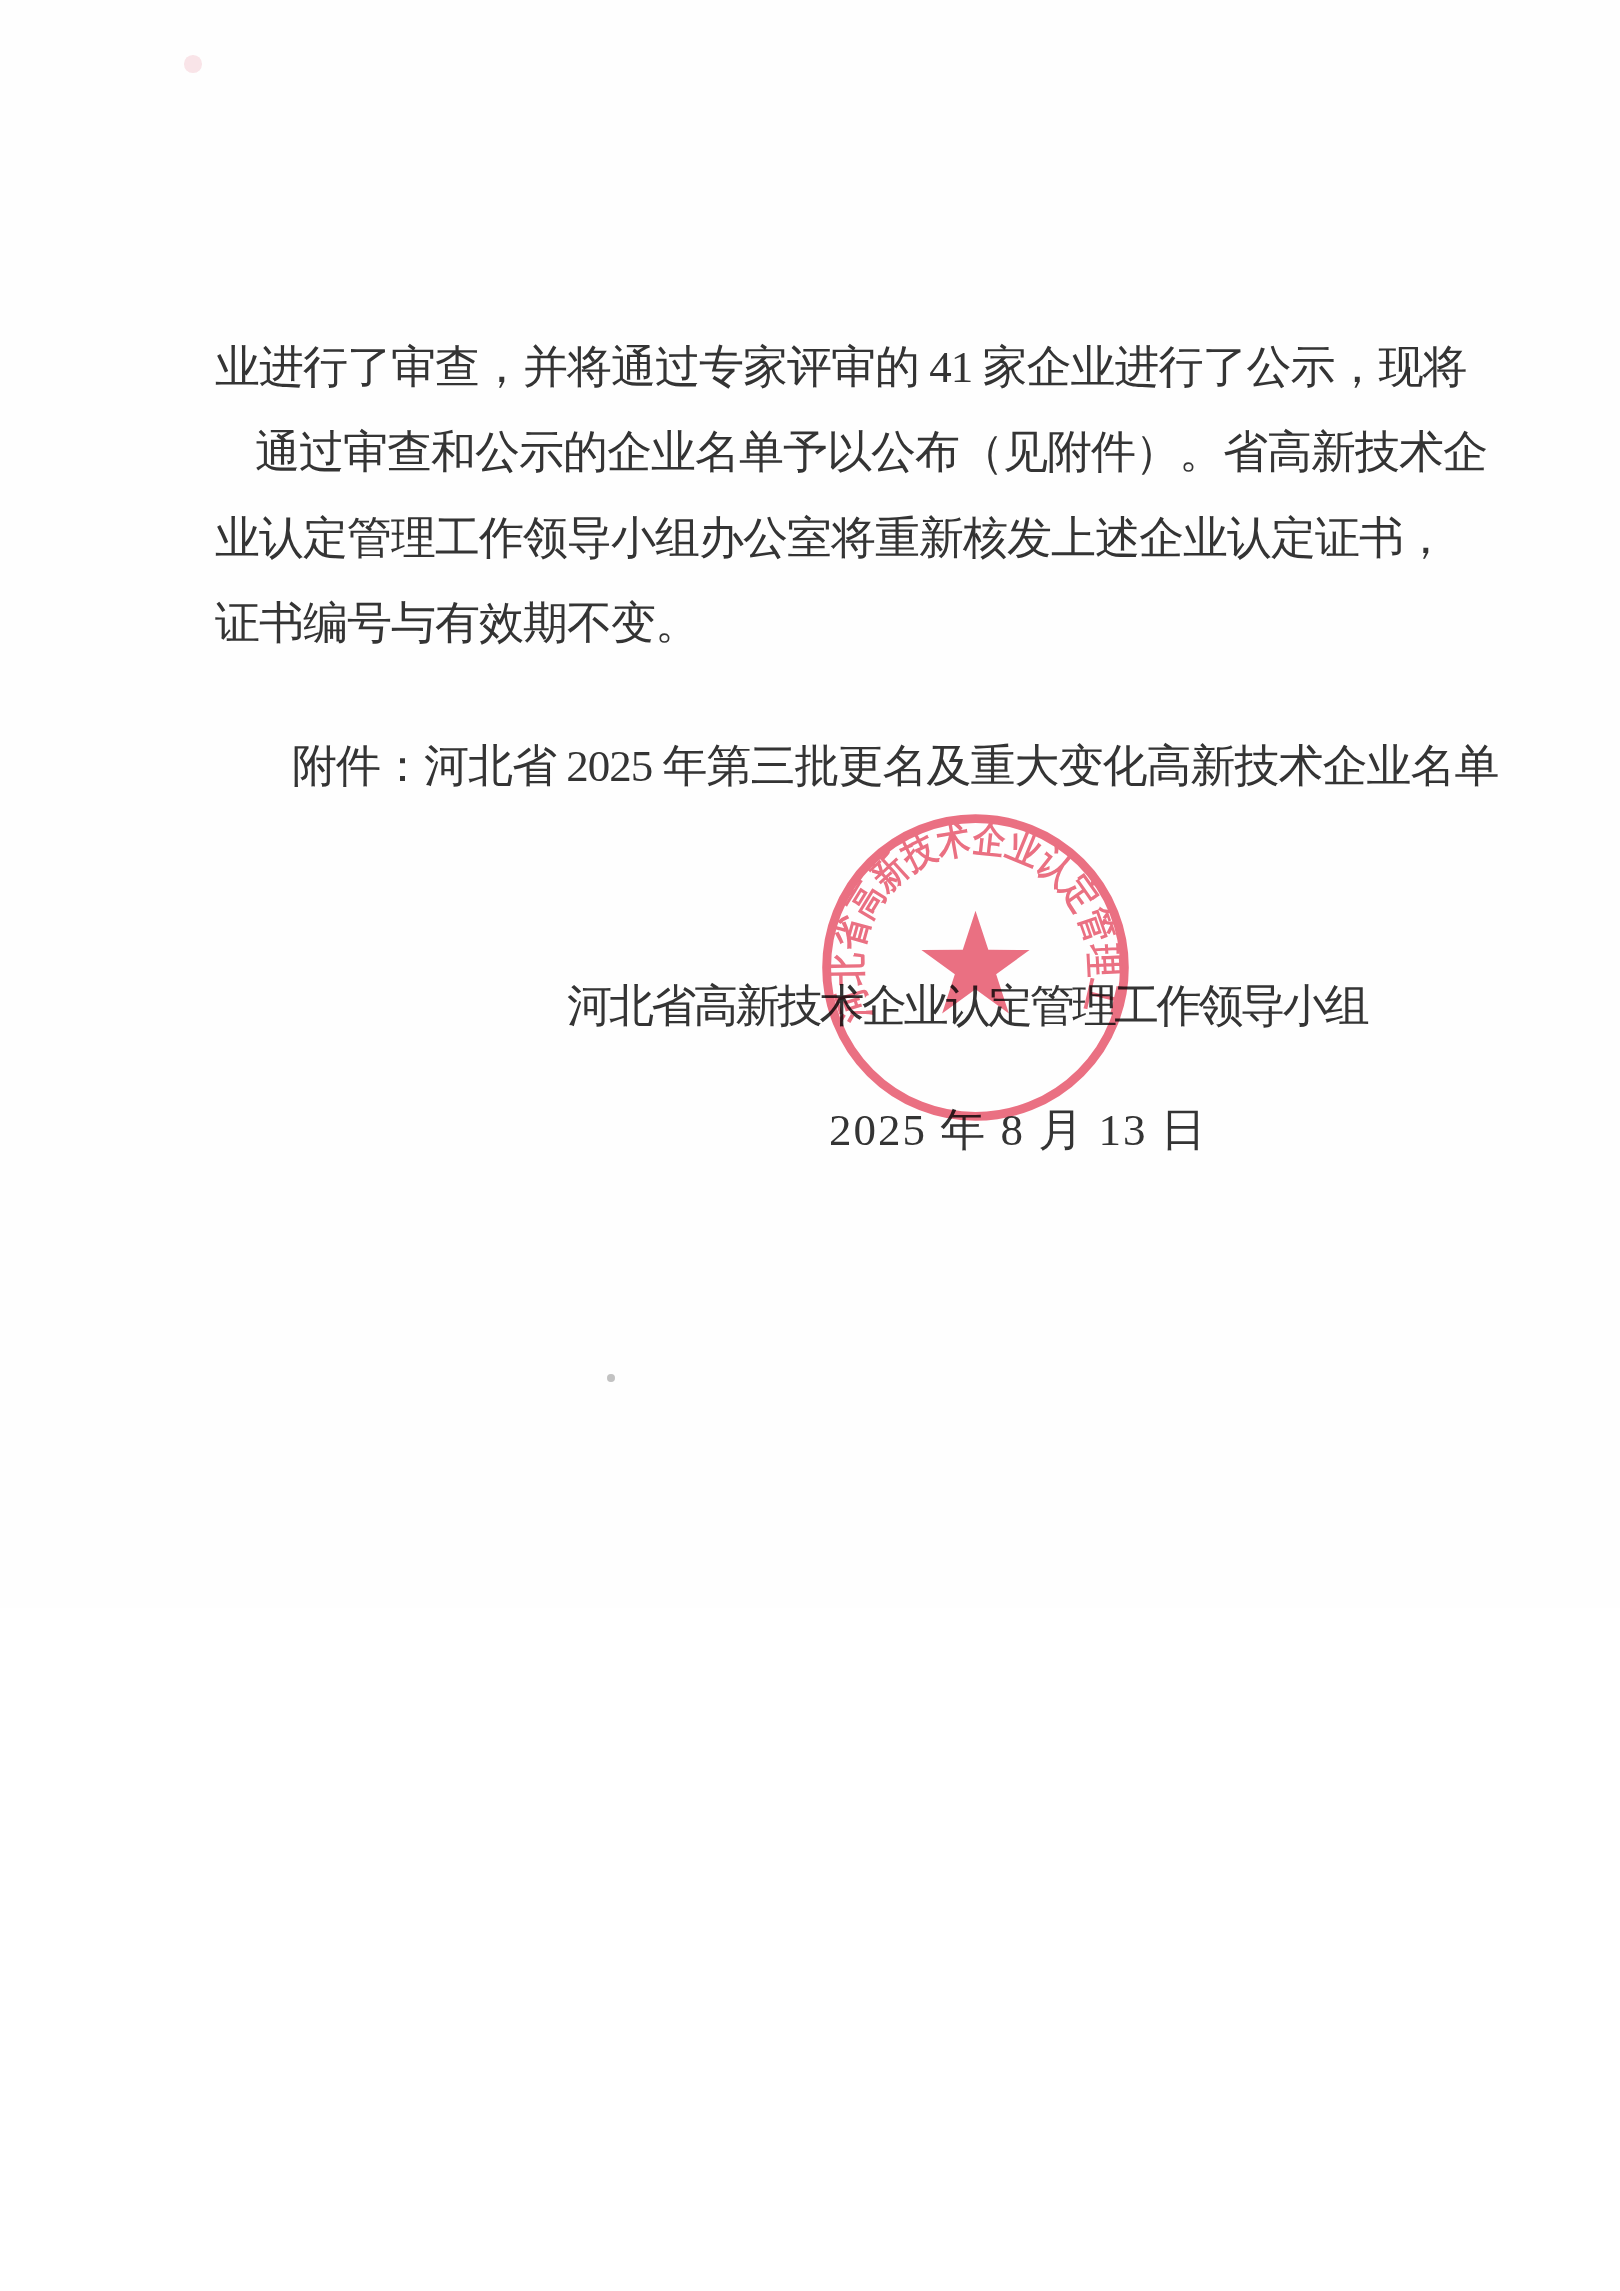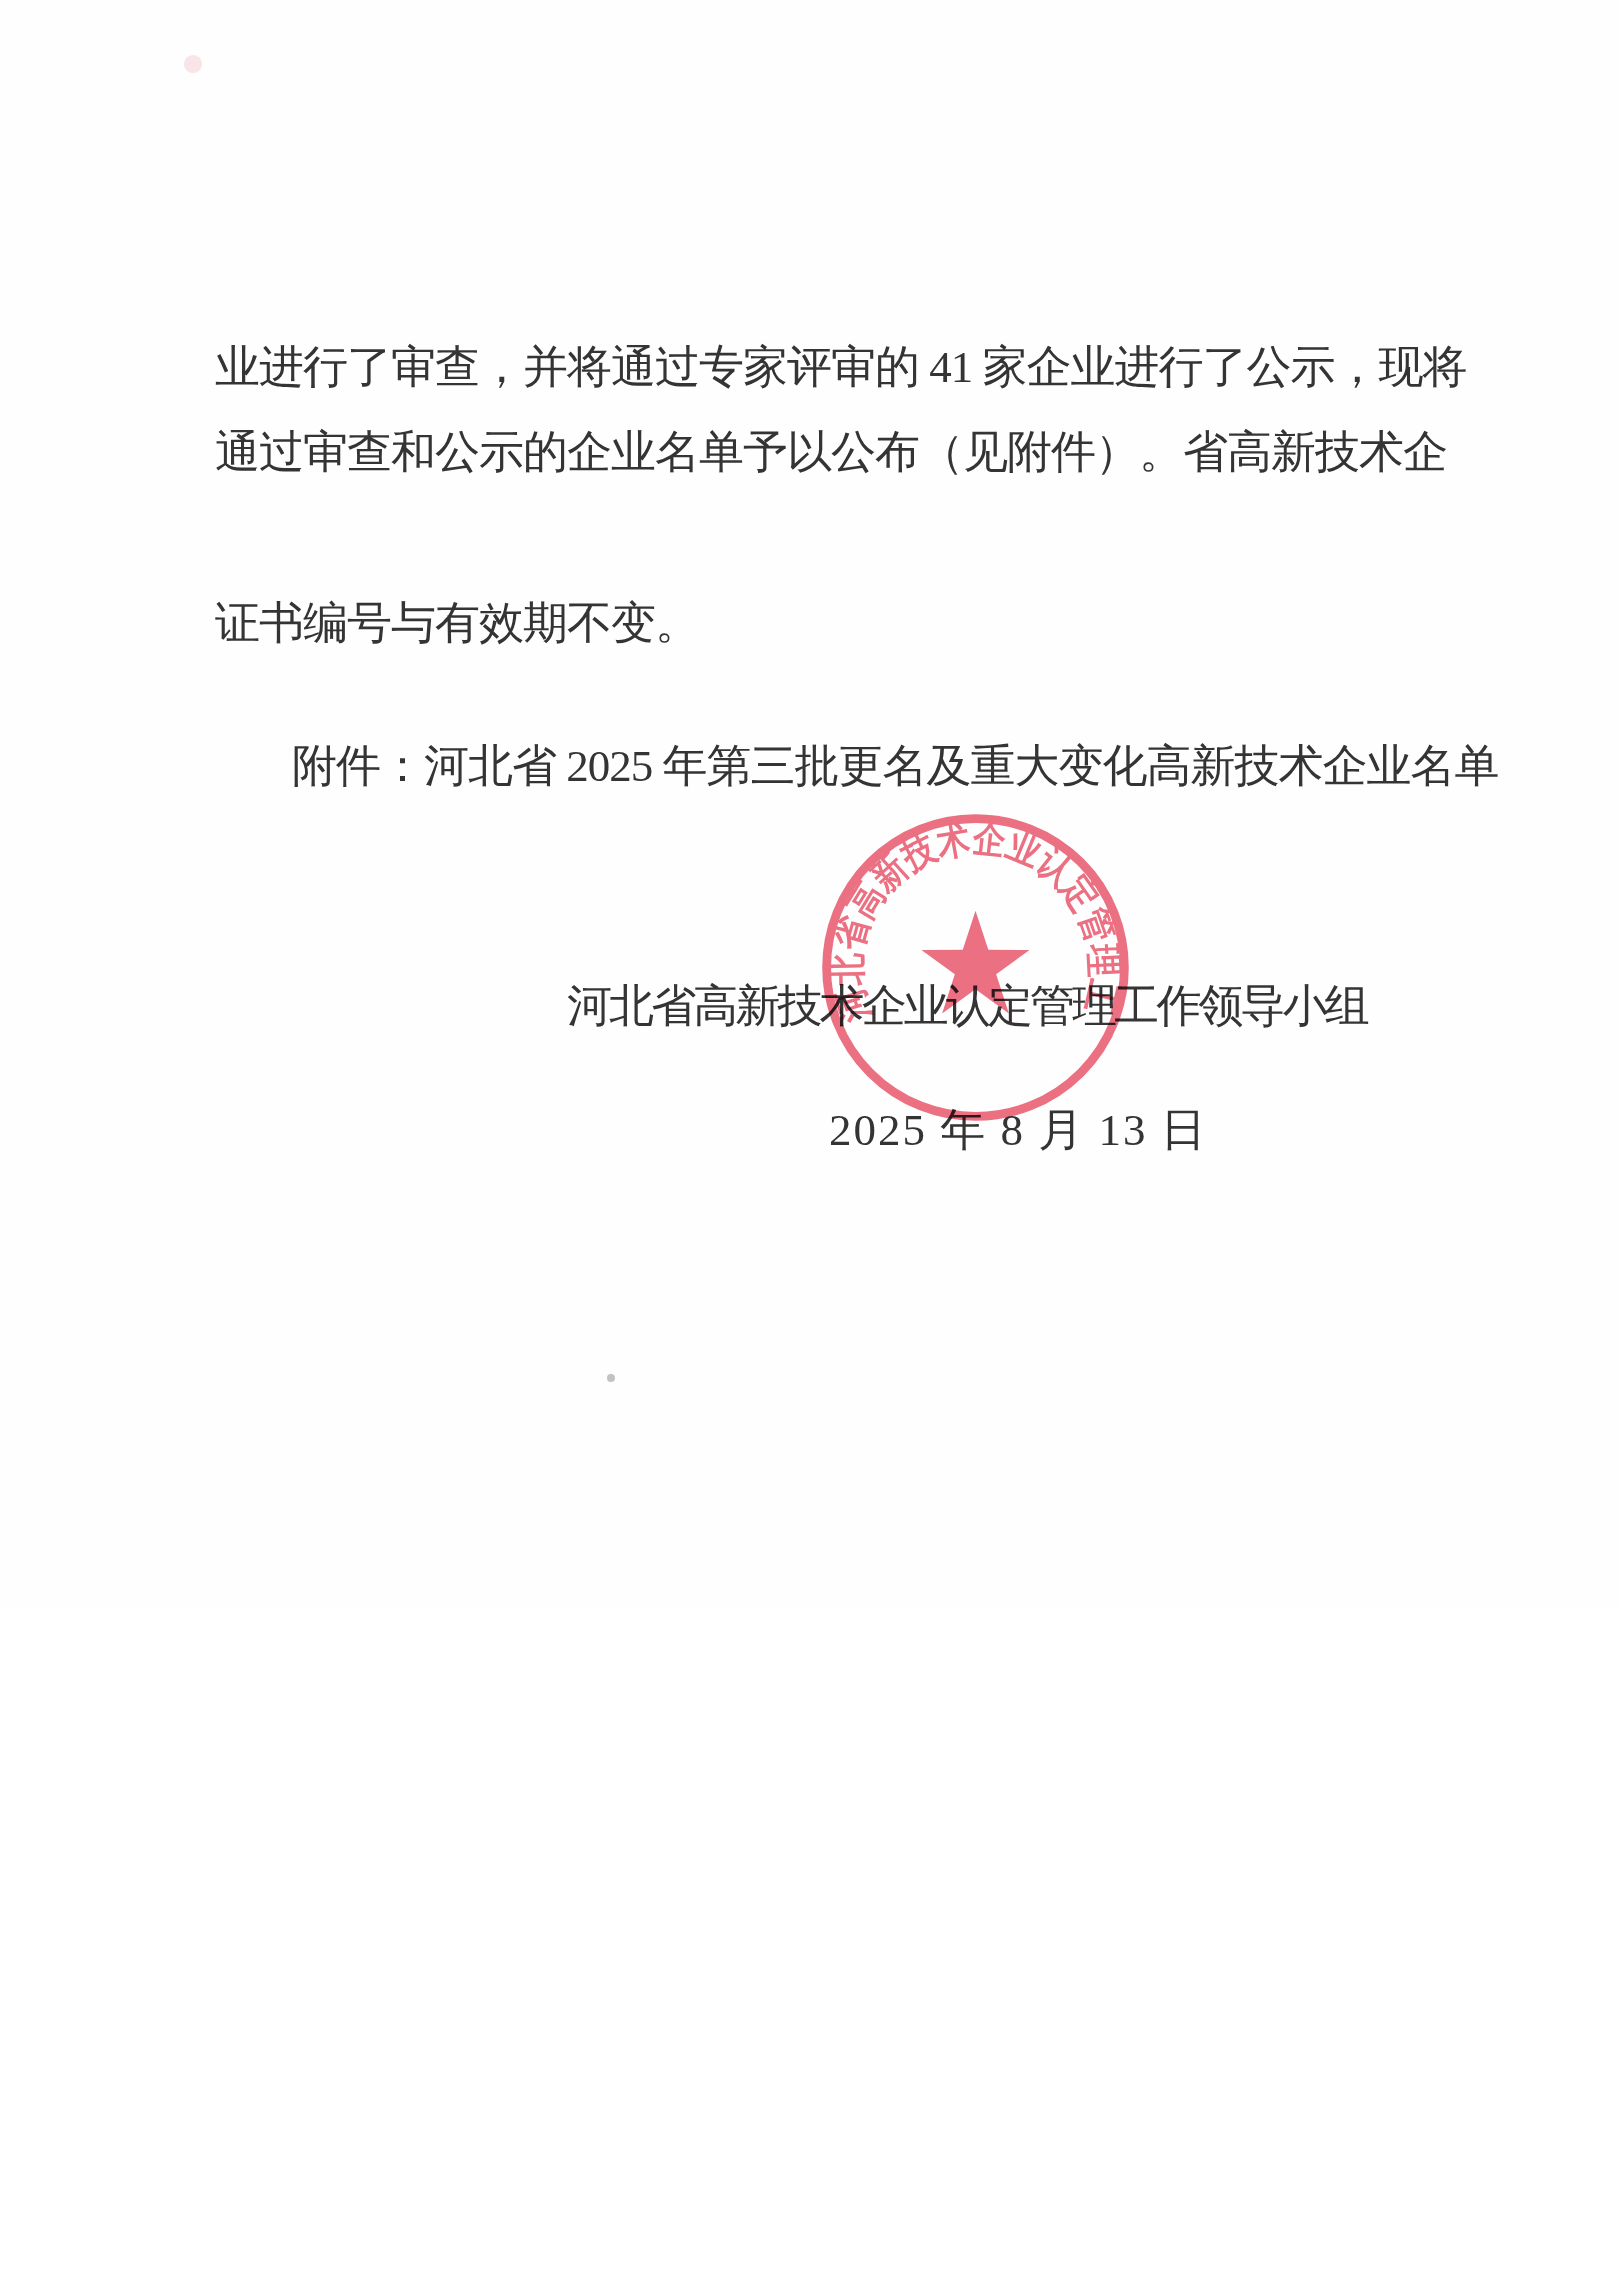--- a/index.html
+++ b/index.html
@@ -16,21 +16,21 @@
   .txt{
     position:absolute;
     white-space:nowrap;
     font-size:45px;
     line-height:51px;
     letter-spacing:-1px;
     color:#343434;
   }
   .body-line{left:215px;}
   .line-1{top:342px;}
-  .line-2{top:427px;}
+  .line-2{top:427px;margin-left:40px;}
   .line-3{top:513px;}
   .line-4{top:598px;}
   .attachment-line{left:292px;top:741px;text-align:center;}
   .signature-line{left:567px;top:981px;letter-spacing:-2.9px;}
   .date-line{left:814px;top:1105px;letter-spacing:2px;margin-left:15px;}
   .page-number{
     left:206px;top:2068px;
     font-size:35px;
     letter-spacing:9.8px;
     color:#3f3f3f;
@@ -55,20 +55,21 @@
 </style>
 </head>
 <body>
 
 <div class="page">
 
   <div class="speck speck-1"></div>
 
   <div class="txt body-line line-1">业进行了审查，并将通过专家评审的 41 家企业进行了公示，现将</div>
   <div class="txt body-line line-2">通过审查和公示的企业名单予以公布（见附件）。省高新技术企</div>
+  <div class="txt body-line line-3">业认定管理工作领导小组办公室将重新核发上述企业认定证书，</div>
   <div class="txt body-line line-4">证书编号与有效期不变。</div>
 
   <div class="txt attachment-line">附件：河北省 2025 年第三批更名及重大变化高新技术企业名单</div>
 
   <div class="txt signature-line">河北省高新技术企业认定管理工作领导小组</div>
   <div class="txt date-line">2025 年 8 月 13 日</div>
 
   <svg class="seal" width="333" height="333" viewBox="0 0 340 340">
     <defs>
       <path id="sealArc" d="M 63.1 219.9 A 118 118 0 1 1 276.9 219.9" fill="none"></path>

